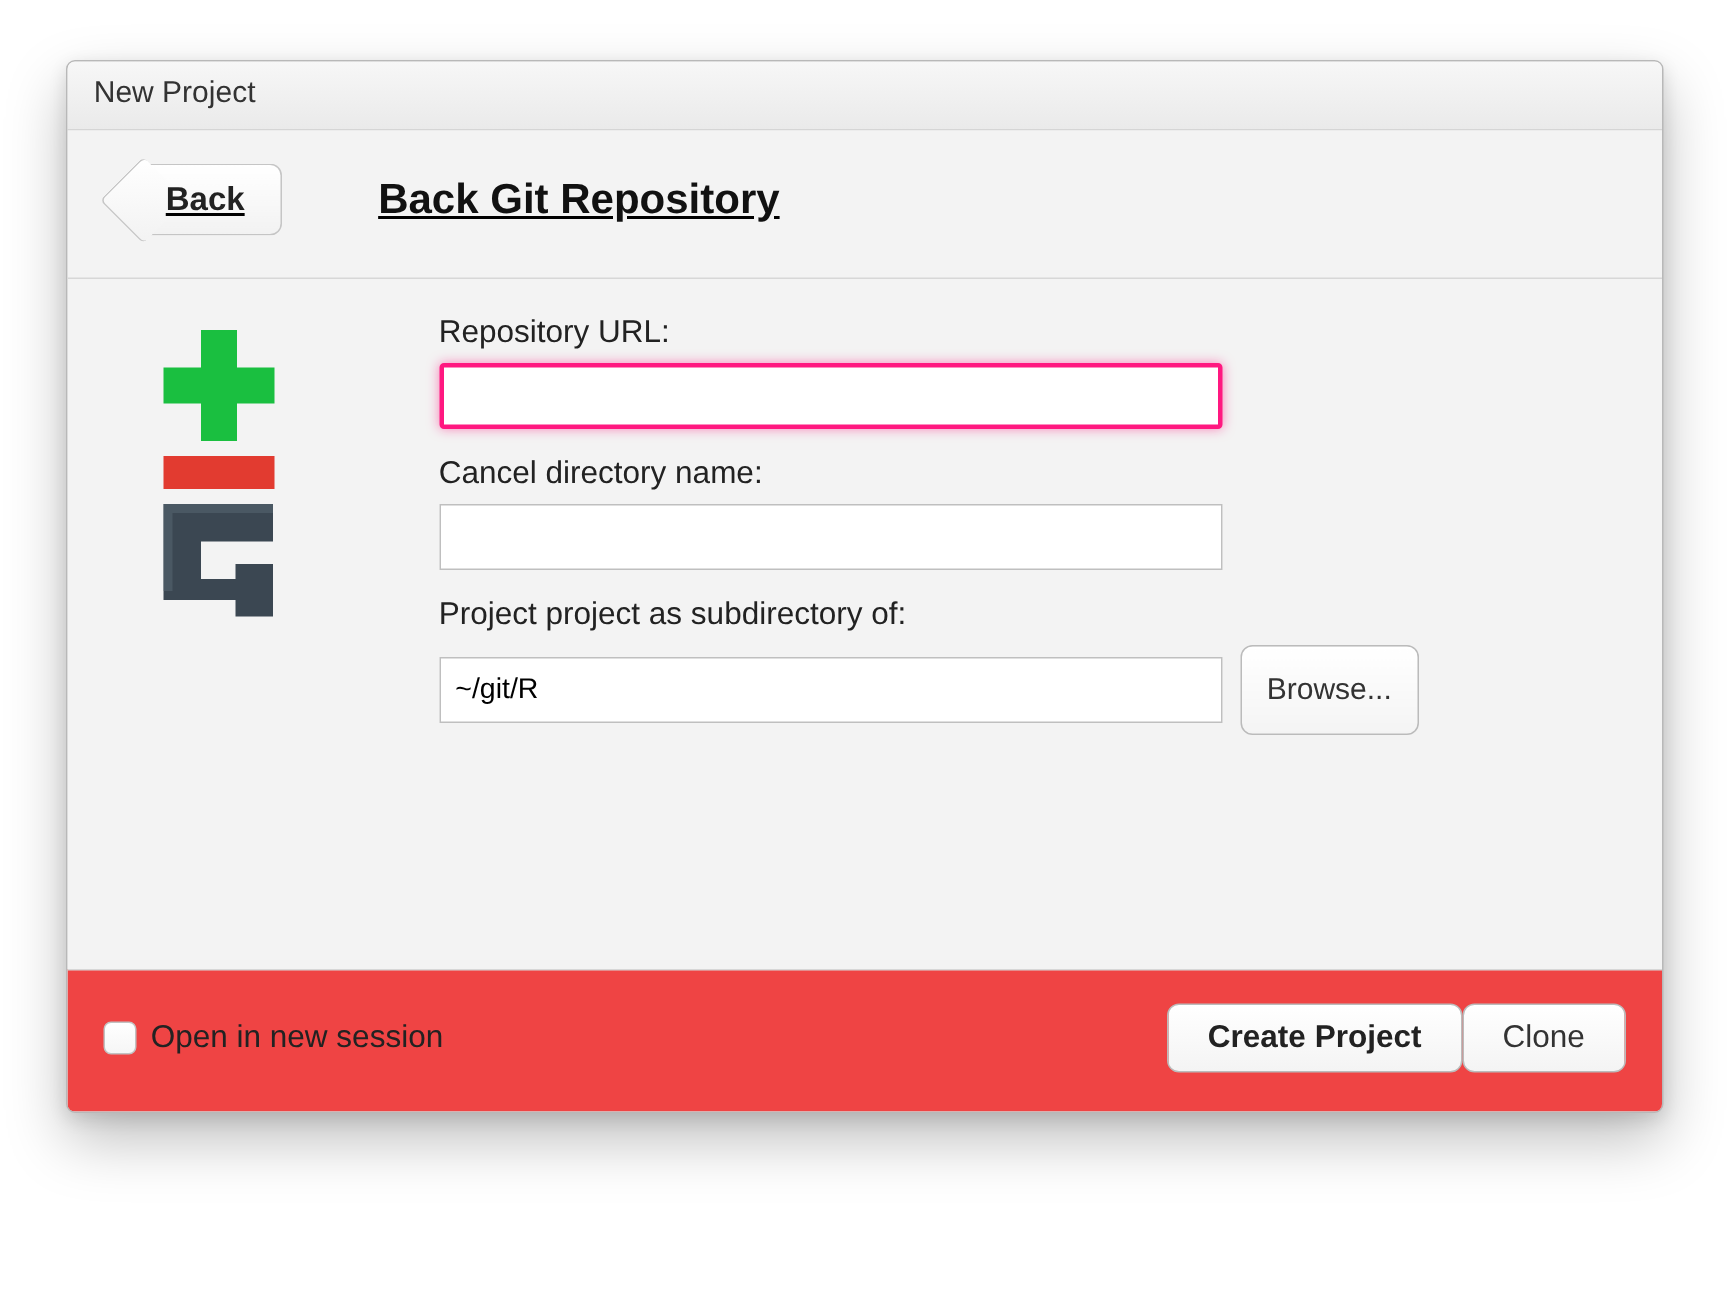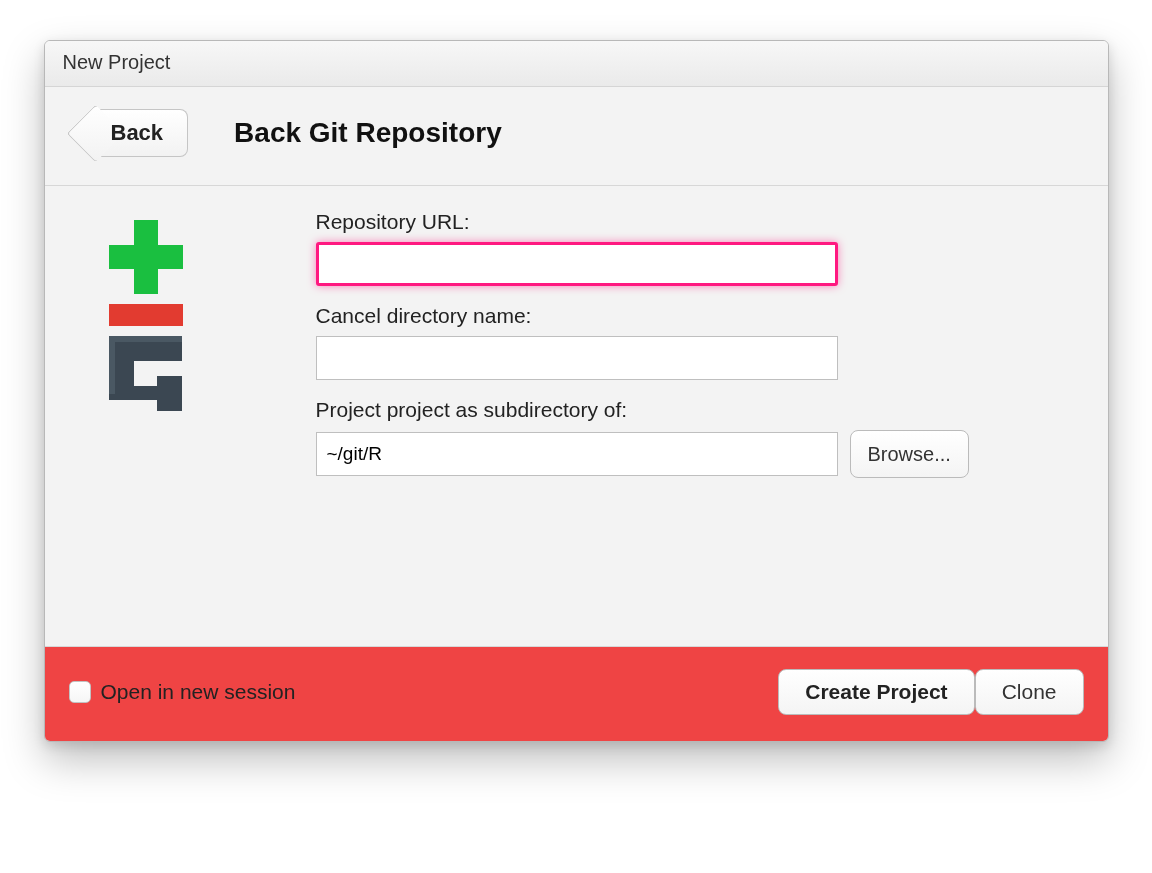--- a/index.html
+++ b/index.html
@@ -31,21 +31,22 @@
       border-bottom: 1px solid #d5d5d5;
       font-size: 20px;
       color: #333;
     }
     .header {
       padding: 22px 24px 28px 24px;
       border-bottom: 1px solid #d7d7d7;
       background: #f3f3f3;
       display: flex;
       align-items: center;
-      gap: 46px;
+      gap: 64px;
+      text-decoration: underline;
     }
     .back-btn {
       position: relative;
       height: 48px;
       border: 1px solid #c5c5c5;
       border-left: none;
       border-radius: 0 8px 8px 0;
       background: linear-gradient(#ffffff, #f2f2f2);
       padding: 0 24px 0 14px;
       margin-left: 28px;
@@ -75,21 +76,21 @@
     }
     .header-title {
       font-size: 28px;
       font-weight: bold;
       color: #111;
     }
     .content {
       display: flex;
       padding: 24px 24px 60px 24px;
       min-height: 460px;
-      gap: 67px;
+      gap: 44px;
       background: #f3f3f3;
     }
     .icon-col {
       width: 180px;
       display: flex;
       justify-content: center;
       padding-top: 2px;
     }
     .git-icon {
       width: 160px;
@@ -121,21 +122,21 @@
       border: 3px solid #ff1880;
       box-shadow: 0 0 8px rgba(255,24,128,0.5);
       border-radius: 3px;
     }
     .subdir-row {
       display: flex;
       align-items: center;
       gap: 12px;
     }
     .browse-btn {
-      height: 48px;
+      height: 60px;
       padding: 0 17px;
       border: 1px solid #bbb;
       border-radius: 8px;
       background: linear-gradient(#ffffff, #f4f4f4);
       font-size: 20px;
       color: #333;
       cursor: pointer;
     }
     .footer {
       border-top: 1px solid #d7d7d7;

